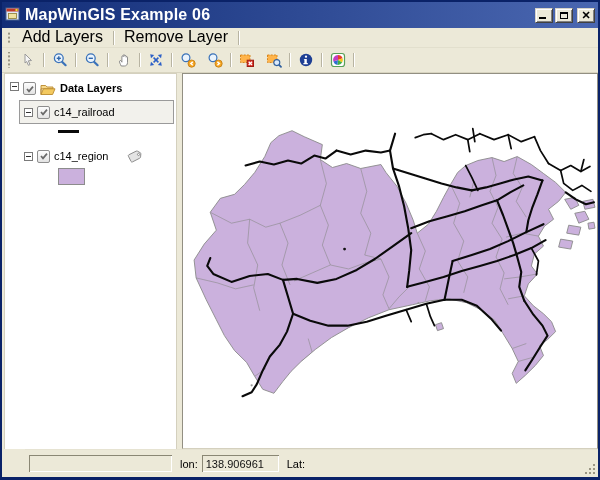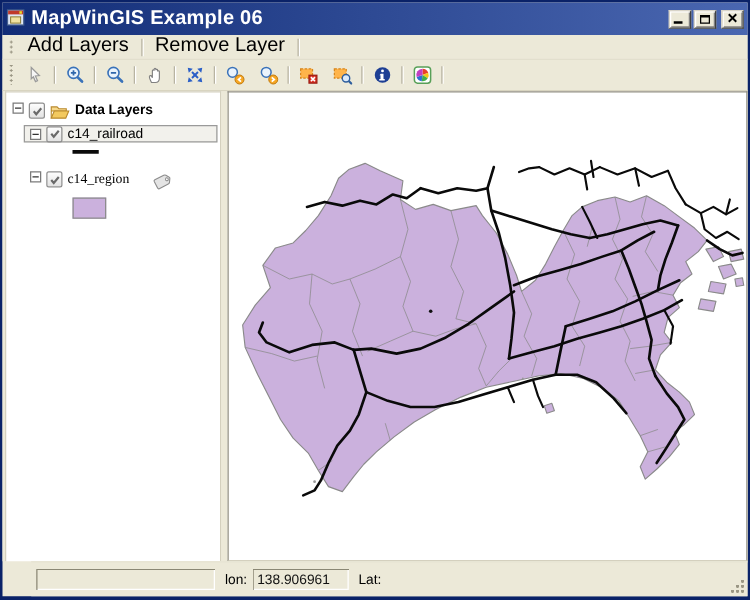--- a/index.html
+++ b/index.html
@@ -61,23 +61,23 @@
     padding-top:6px; font-size:11px;
   }
   .splitter { width:5px; flex:0 0 5px; background:var(--chrome); }
   .map-panel { flex:1 1 auto; background:#fff; border:1px solid #928f82; border-bottom-color:#d4d0be; position:relative; }
   .map-panel svg { display:block; width:100%; height:100%; }
   
   .lg-row { display:flex; align-items:flex-start; gap:4px; padding:2px 0 2px 5px; }
   .lg-row.group .lg-label { font-weight:bold; }
   .layer-box {
     margin:1px 2px 0 14px; border:1px solid #9a9a9a; background:var(--selection-bg);
-    display:flex; align-items:center; gap:4px; padding:2px 2px 2px 4px; height:14px;
-  }
-  .layer-row { margin:14px 2px 0 14px; display:flex; gap:4px; padding-left:5px; height:18px;font-family:Liberation Serif, serif; }
+    display:flex; align-items:center; gap:4px; padding:2px 2px 2px 4px; height:24px;
+  }
+  .layer-row { margin:14px 2px 0 14px; display:flex; align-items:center; gap:4px; padding-left:5px; height:18px; }
   .expander {
     width:9px; height:9px; border:1px solid #7a7a7a; background:#fff; position:relative; flex:0 0 9px;
   }
   .expander::after { content:""; position:absolute; left:1px; right:1px; top:3px; height:1px; background:#333; }
   .cbx {
     width:13px; height:13px; border:1px solid #8e8e8e; border-radius:2px; flex:0 0 13px;
     background:linear-gradient(180deg,#fdfdfd,#e3e3e3);
     display:flex; align-items:center; justify-content:center;
   }
   .cbx svg { width:10px; height:10px; }

